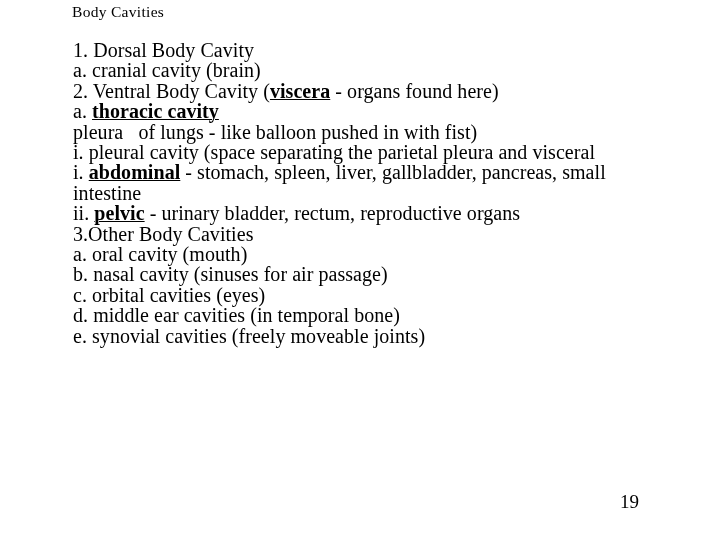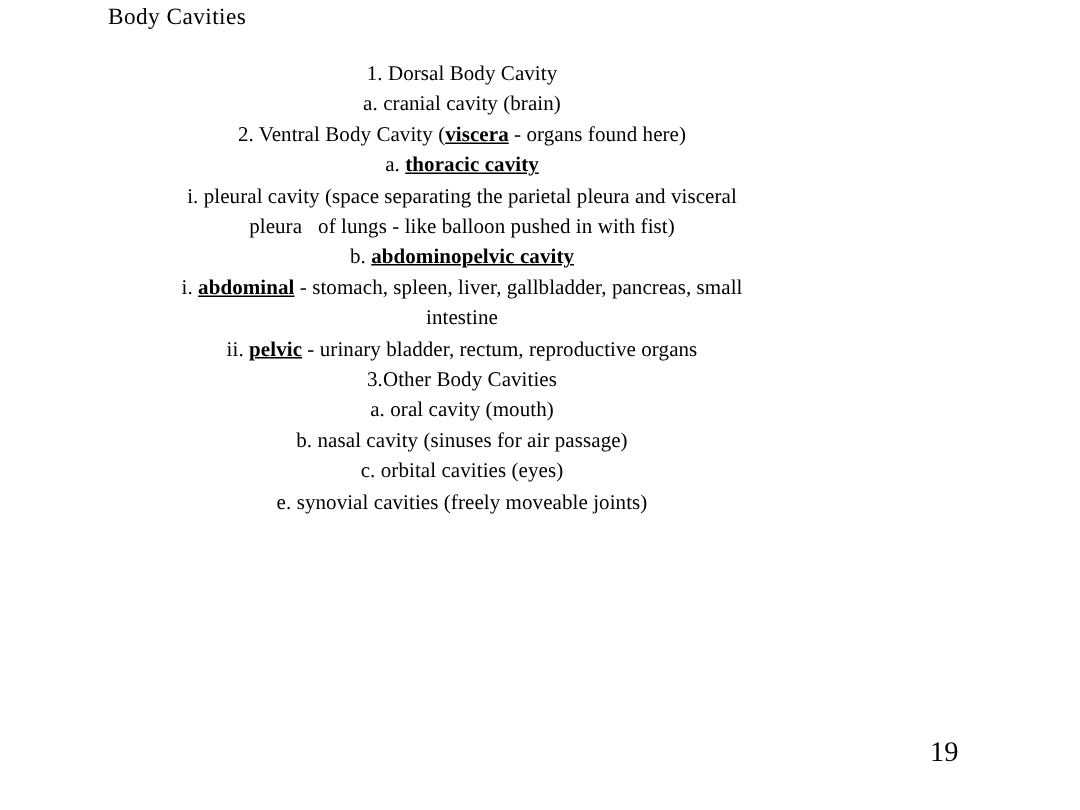--- a/index.html
+++ b/index.html
@@ -32,25 +32,24 @@
     letter-spacing: 0.3px;
     white-space: nowrap;
   }
   .body-block {
     position: absolute;
     left: 33px;
     top: 40px;
     width: 470px;
   }
   .line {
-    font-size: 14px;
+    font-size: 20px;
     line-height: 20.4px;
     white-space: pre;
     letter-spacing: 0.05px;
-    text-align: center;
   }
   .line u,
   .line .u {
     text-decoration: underline;
     text-decoration-thickness: 1px;
     text-underline-offset: 1px;
     font-weight: bold;
   }
   .page-number {
     position: absolute;
@@ -65,28 +64,28 @@
 
 <div class="slide" style="background: rgb(255, 255, 255);">
 
   <div class="slide-title">Body Cavities</div>
 
   <div class="body-block">
       <div class="line"><span>1. Dorsal Body Cavity</span></div>
       <div class="line"><span>a. cranial cavity (brain)</span></div>
       <div class="line"><span>2. Ventral Body Cavity (</span><span class="u">viscera</span><span> - organs found here)</span></div>
       <div class="line"><span>a. </span><span class="u">thoracic cavity</span></div>
+      <div class="line"><span>pleura   of lungs - like balloon pushed in with fist)</span></div>
       <div class="line"><span>i. pleural cavity (space separating the parietal pleura and visceral</span></div>
-      <div class="line"><span>pleura   of lungs - like balloon pushed in with fist)</span></div>
-      <div class="line"><span>b. </span><span class="u">abdominopelvic cavity</span></div>
       <div class="line"><span>i. </span><span class="u">abdominal</span><span> - stomach, spleen, liver, gallbladder, pancreas, small</span></div>
       <div class="line"><span>intestine</span></div>
       <div class="line"><span>ii. </span><span class="u">pelvic</span><span> - urinary bladder, rectum, reproductive organs</span></div>
       <div class="line"><span>3.Other Body Cavities</span></div>
       <div class="line"><span>a. oral cavity (mouth)</span></div>
       <div class="line"><span>b. nasal cavity (sinuses for air passage)</span></div>
       <div class="line"><span>c. orbital cavities (eyes)</span></div>
+      <div class="line"><span>d. middle ear cavities (in temporal bone)</span></div>
       <div class="line"><span>e. synovial cavities (freely moveable joints)</span></div>
     </div>
 
   <div class="page-number">19</div>
 
 </div>
 
 </body></html>

